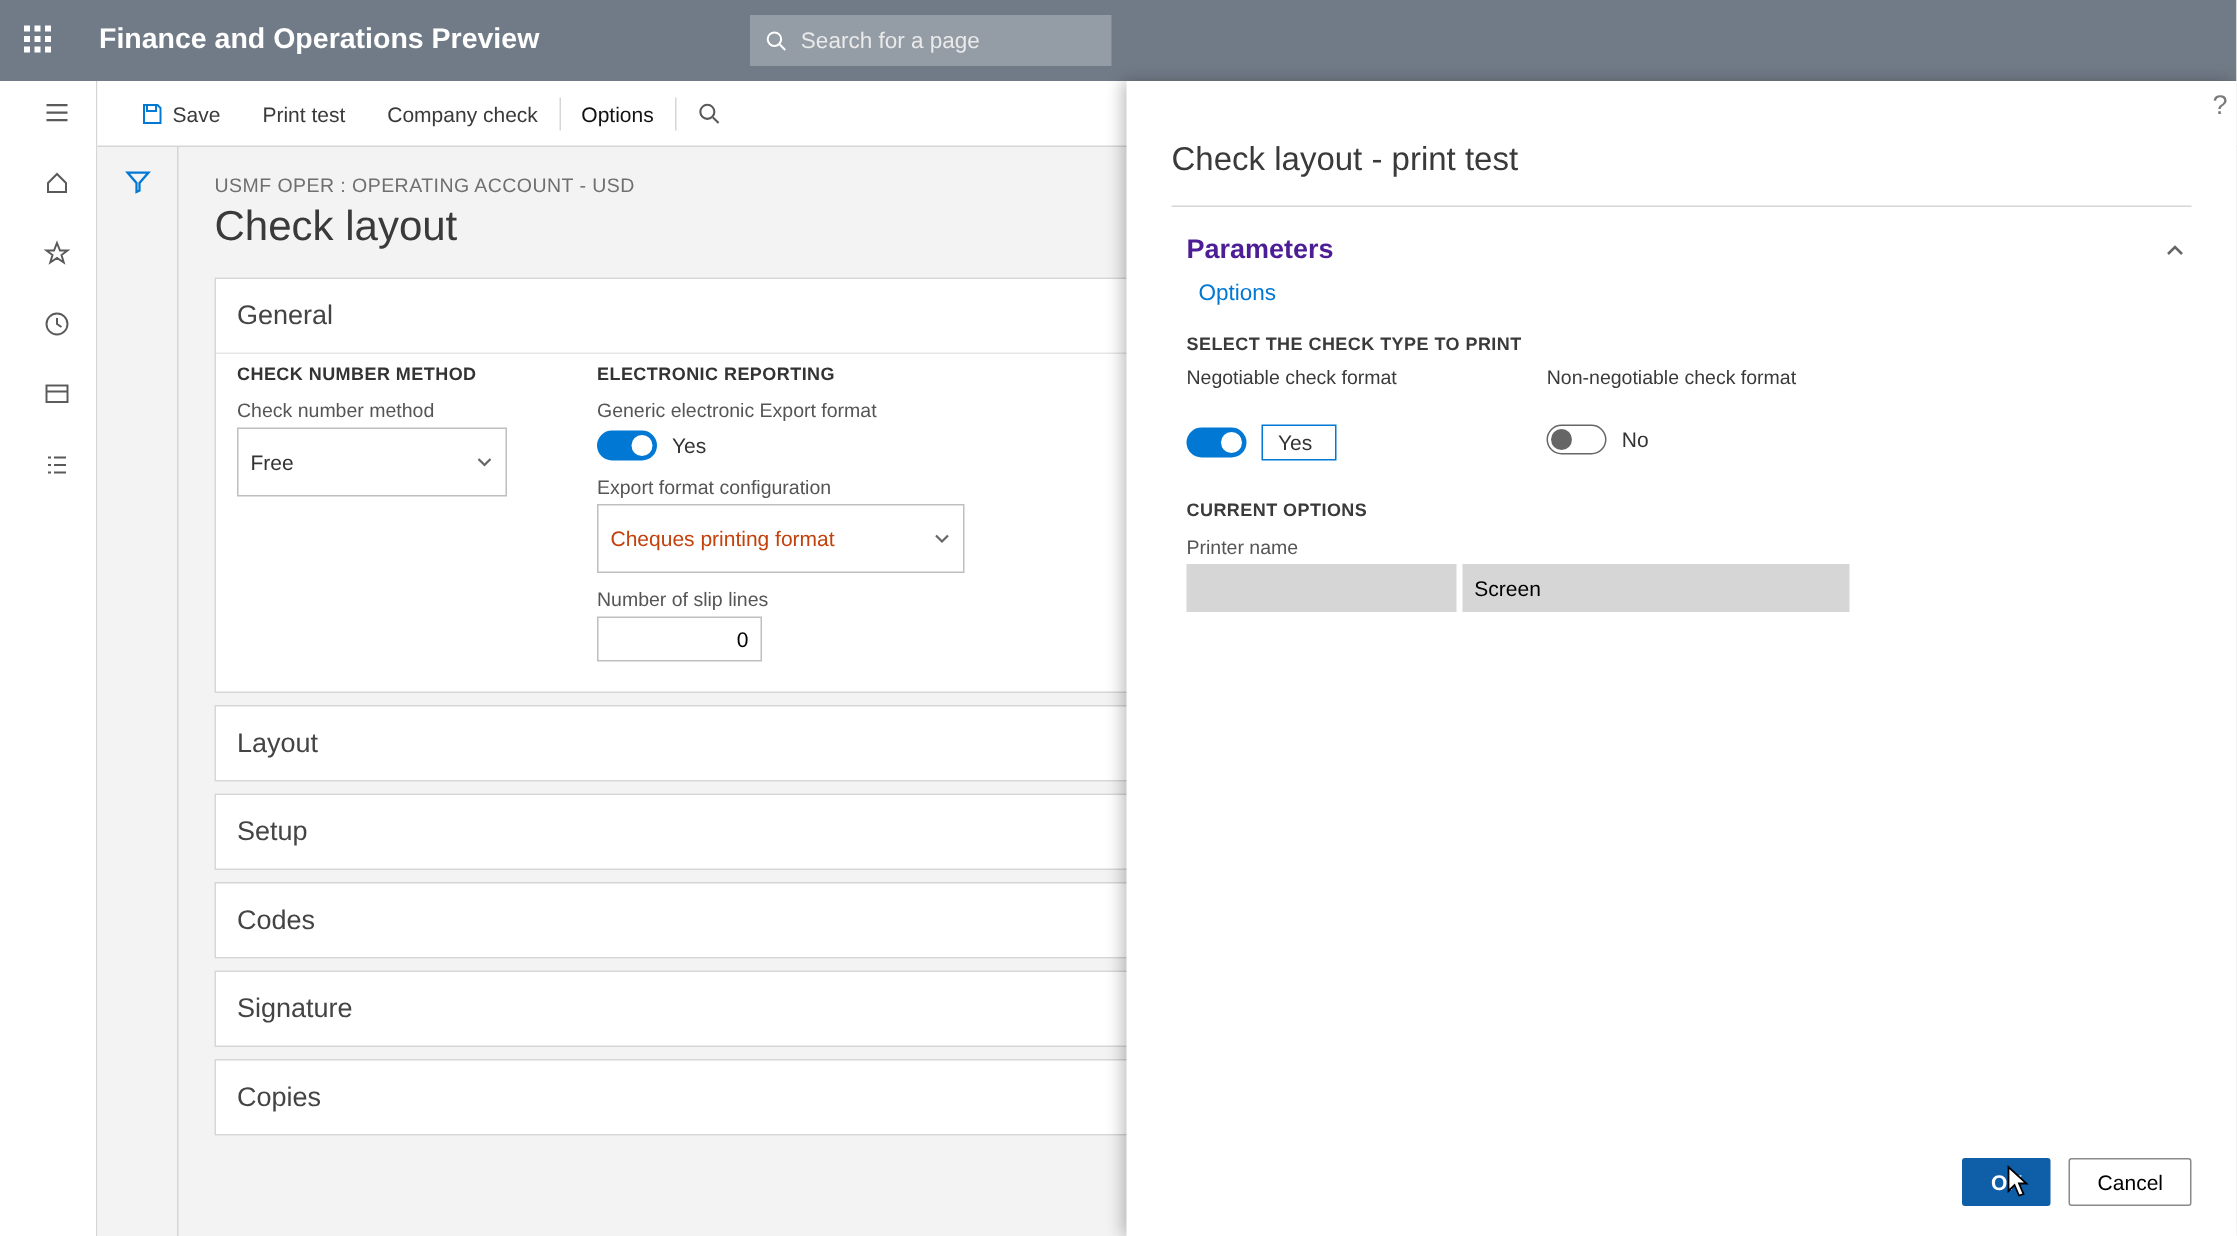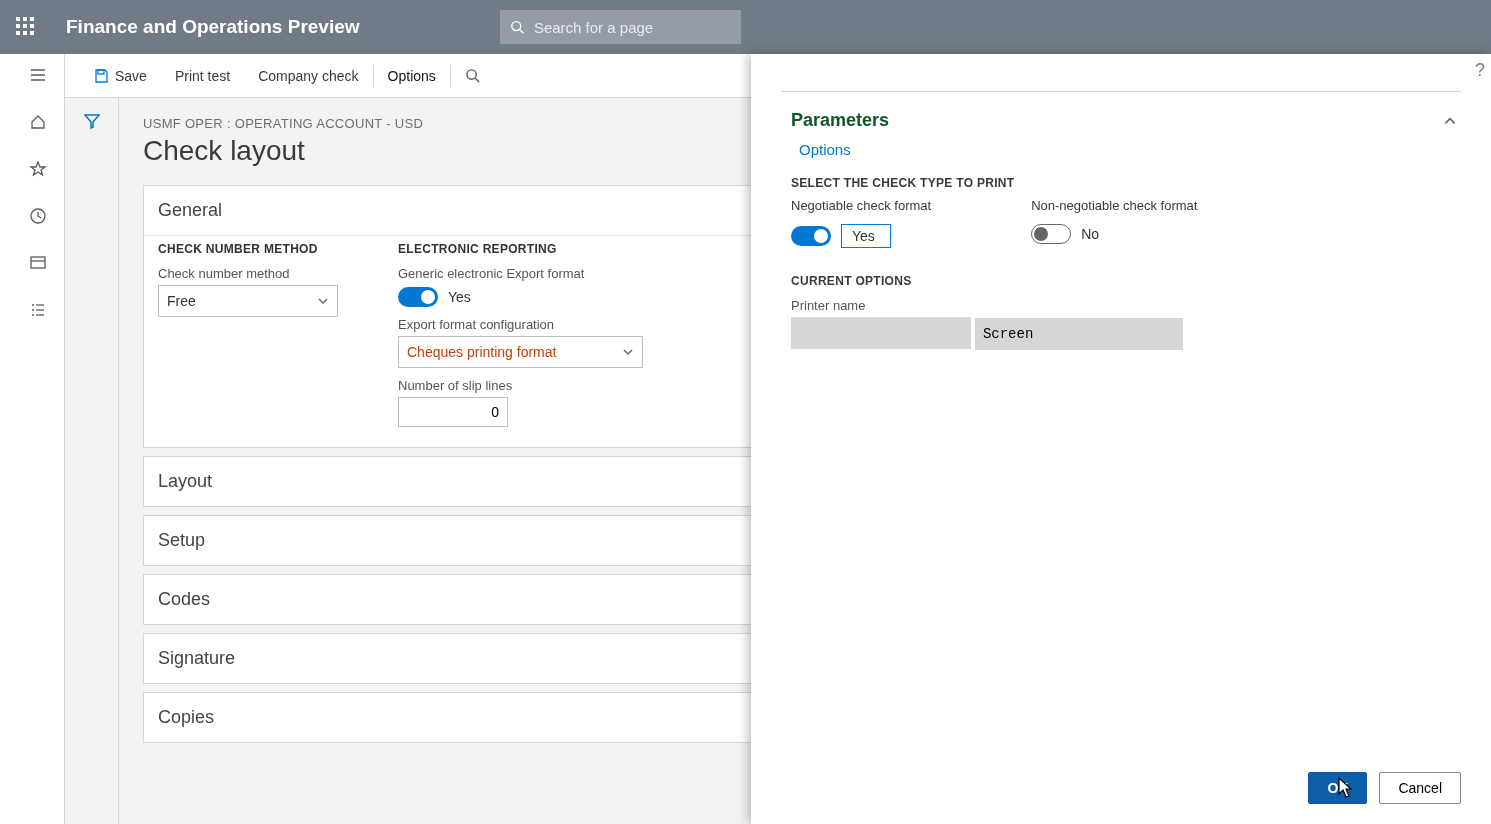--- a/index.html
+++ b/index.html
@@ -24,48 +24,48 @@
   .filter-col { width:54px; border-right:1px solid #d6d6d6; display:flex; justify-content:center; padding-top:14px; background:#f3f3f3; }
   .content-row { flex:1; display:flex; min-height:0; }
   .content { flex:1; padding:18px 24px 24px 24px; overflow:auto; }
   .breadcrumb { font-size:13px; color:#6f6f6f; letter-spacing:0.3px; }
   .page-title { font-size:28px; color:#3a3a3a; margin:4px 0 18px; font-weight:400; }
   .card { background:#fff; border:1px solid #d6d6d6; margin-bottom:8px; }
   .card-header { padding:14px 14px; font-size:18px; color:#444; cursor:pointer; }
   .card-body { padding:6px 14px 20px; display:flex; gap:60px; border-top:1px solid #e6e6e6; }
   .group-title { font-size:12px; font-weight:600; color:#333; text-transform:uppercase; letter-spacing:0.3px; margin-bottom:8px; }
   .field-label { font-size:13px; color:#555; margin:10px 0 4px; }
-  .select { width:180px; height:32px; border:1px solid #bfbfbf; background:#fff; display:flex; align-items:center; justify-content:space-between; padding:0 8px; font-size:14px; cursor:pointer; }
+  .select { width:180px; height:46px; border:1px solid #bfbfbf; background:#fff; display:flex; align-items:center; justify-content:space-between; padding:0 8px; font-size:14px; cursor:pointer; }
   .select.wide { width:245px; }
   .select .link-style { color:#c2410c; }
   .num-input { width:110px; height:30px; border:1px solid #bfbfbf; text-align:right; padding:0 8px; font-size:14px; }
   .toggle-row { display:flex; align-items:center; gap:10px; margin-top:6px; }
   .toggle { width:40px; height:20px; border-radius:10px; background:#0078d4; position:relative; cursor:pointer; }
   .toggle .knob { width:14px; height:14px; border-radius:50%; background:#fff; position:absolute; top:3px; right:3px; }
   .toggle.off { background:#fff; border:1px solid #666; }
   .toggle.off .knob { left:2px; right:auto; top:2px; background:#666; }
   
   .flyout { position:absolute; right:0; top:0; width:740px; height:100%; background:#fff; box-shadow:-3px 0 10px rgba(0,0,0,0.25); display:flex; flex-direction:column; }
   .flyout-inner { flex:1; padding:10px 30px 0 30px; overflow:auto; }
   .flyout-head { display:flex; justify-content:flex-end; padding:6px 6px 0 0; }
   .help-icon { color:#7a7a7a; cursor:pointer; font-size:18px; }
   .flyout-title { font-size:22px; color:#3a3a3a; font-weight:400; margin:2px 0 18px; }
   .params-hr { border-top:1px solid #d6d6d6; margin-bottom:14px; }
   .params-header { display:flex; justify-content:space-between; align-items:center; cursor:pointer; padding:4px 4px 10px 10px;}
-  .params-header .title { font-size:18px; font-weight:600; color:#14532d; }
+  .params-header .title { font-size:18px; font-weight:600; color:#4c1d95; }
   .option-link { color:#0078d4; font-size:15px; margin-left:18px; margin-bottom:14px; cursor:pointer; display:inline-block; }
   .section-title { font-size:12px; font-weight:700; color:#3a3a3a; letter-spacing:0.3px; margin:4px 0 8px 10px; }
   .toggles-row { display:flex; gap:100px; margin-left:10px;}
-  .tg-col { display:flex; flex-direction:column; gap:11px; }
+  .tg-col { display:flex; flex-direction:column; gap:24px; }
   .tg-label { font-size:13px; color:#3a3a3a; }
   .tg-line { display:flex; align-items:center; gap:10px; }
   .tg-text-box { border:1px solid #0078d4; padding:3px 10px; font-size:14px; min-width:50px; }
   .current-opts { margin:26px 0 0 10px; }
   .ro-input { width:180px; height:32px; background:#d6d6d6; border:none; padding:0 8px; font-size:14px; }
-  .ro-input.wide { width:208px;font-family:Liberation Mono, monospace; }
+  .ro-input.wide { width:258px; }
   .flyout-footer { padding:14px 30px 20px; display:flex; justify-content:flex-end; gap:12px; }
   .btn { height:32px; padding:0 18px; border:1px solid #8a8a8a; background:#fff; cursor:pointer; font-size:14px; border-radius:2px; }
   .btn.primary { background:#0f5ea8; color:#fff; border-color:#0f5ea8; font-weight:600; }
   .cursor { position:absolute; bottom:22px; right:136px; pointer-events:none; }
 </style>
 </head>
 <body>
 
 <div class="top-bar">
   <div class="waffle">
@@ -205,20 +205,21 @@
             <div class="card-header">Copies</div>
           </div>
       </div>
     </div>
 
     <div class="flyout">
       <div class="flyout-head">
           <span class="help-icon">?</span>
         </div>
       <div class="flyout-inner">
+        <div class="flyout-title">Check layout - print test</div>
         <div class="params-hr"></div>
         <div class="params-header">
           <span class="title">Parameters</span>
           <svg width="14" height="14" viewBox="0 0 12 12" fill="none" stroke="#666" stroke-width="1.5">
               <path d="M2 8 L6 4 L10 8"></path>
             </svg>
         </div>
         <span class="option-link">Options</span>
         <div class="section-title">SELECT THE CHECK TYPE TO PRINT</div>
         <div class="toggles-row">

